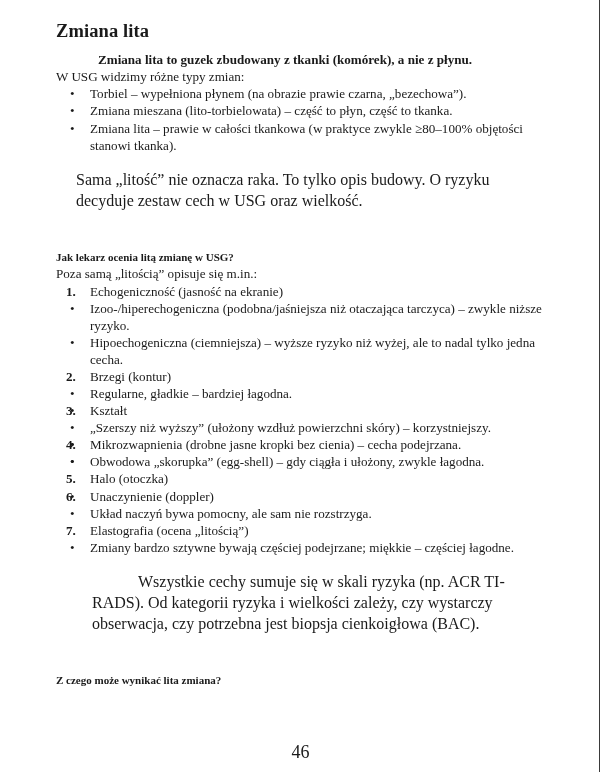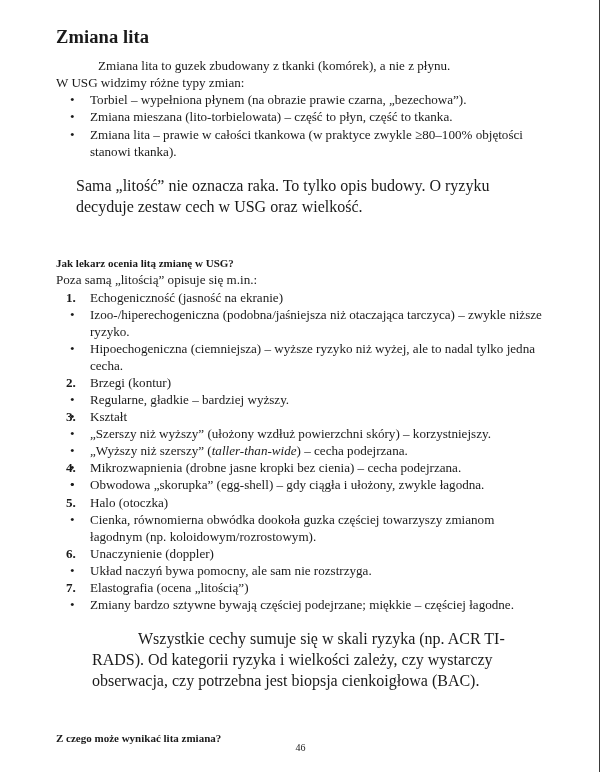--- a/index.html
+++ b/index.html
@@ -23,37 +23,38 @@
   }
   .content {
     position: absolute;
     left: 56px;
     top: 20px;
     width: 488px;
   }
   h1.doc-title {
     font-size: 18.5px;
     font-weight: bold;
-    margin: 6px 0 9px 0;
+    margin: 0 0 9px 0;
     letter-spacing: 0.1px;
     line-height: 1.2;
   }
   h2.section-title {
     font-size: 11px;
     font-weight: bold;
     margin: 0 0 1px 0;
     line-height: 1.28;
   }
   p.body-text {
     font-size: 13.1px;
     line-height: 1.305;
     margin: 0;
   }
   p.lead-indent {
     text-indent: 42px;
+    font-weight: bold;
   }
   p.note-block {
     margin-left: 20px;
     font-size: 16px;
     line-height: 1.305;
   }
   p.note-block.first-indent {
     text-indent: 46px;
     margin-left: 36px;
   }
@@ -88,21 +89,21 @@
     line-height: 1.305;
   }
   .gap-lg { height: 23px; }
   i.em { font-style: italic; }
   .page-number {
     position: absolute;
     left: 2px;
     right: 0;
     top: 742px;
     text-align: center;
-    font-size: 10px;
+    font-size: 18px;
     font-family: "Liberation Serif", "DejaVu Serif", serif;
   }
 </style>
 </head>
 <body>
 
 <div class="page">
   <div class="content">
 
     <h1 class="doc-title">Zmiana lita</h1>
@@ -147,37 +148,36 @@
         <span class="marker">•</span>
         <span>Hipoechogeniczna (ciemniejsza) – wyższe ryzyko niż wyżej, ale to nadal tylko jedna cecha.</span>
       </li>
 
       <li class="number-item">
         <span class="marker">2.</span>
         <span>Brzegi (kontur)</span>
       </li>
       <li class="bullet-item">
         <span class="marker">•</span>
-        <span>Regularne, gładkie – bardziej wyższy.</span>
+        <span>Regularne, gładkie – bardziej łagodna.</span>
       </li>
       <li class="bullet-item">
         <span class="marker">•</span>
       </li>
 
       <li class="number-item">
         <span class="marker">3.</span>
         <span>Kształt</span>
       </li>
       <li class="bullet-item">
         <span class="marker">•</span>
         <span>„Szerszy niż wyższy” (ułożony wzdłuż powierzchni skóry) – korzystniejszy.</span>
       </li>
       <li class="bullet-item">
         <span class="marker">•</span>
-        <span><span>„Wyższy niż szerszy” (</span><i class="em">taller-than-wide</i><span>) – cecha podejrzana.</span></span>
       </li>
 
       <li class="number-item">
         <span class="marker">4.</span>
       </li>
       <li class="bullet-item">
         <span class="marker">•</span>
         <span>Mikrozwapnienia (drobne jasne kropki bez cienia) – cecha podejrzana.</span>
       </li>
       <li class="bullet-item">
@@ -187,21 +187,20 @@
         <span class="marker">•</span>
         <span>Obwodowa „skorupka” (egg-shell) – gdy ciągła i ułożony, zwykle łagodna.</span>
       </li>
 
       <li class="number-item">
         <span class="marker">5.</span>
         <span>Halo (otoczka)</span>
       </li>
       <li class="bullet-item">
         <span class="marker">•</span>
-        <span>Cienka, równomierna obwódka dookoła guzka częściej towarzyszy zmianom łagodnym (np. koloidowym/rozrostowym).</span>
       </li>
 
       <li class="number-item">
         <span class="marker">6.</span>
         <span>Unaczynienie (doppler)</span>
       </li>
       <li class="bullet-item">
         <span class="marker">•</span>
         <span>Układ naczyń bywa pomocny, ale sam nie rozstrzyga.</span>
       </li>

